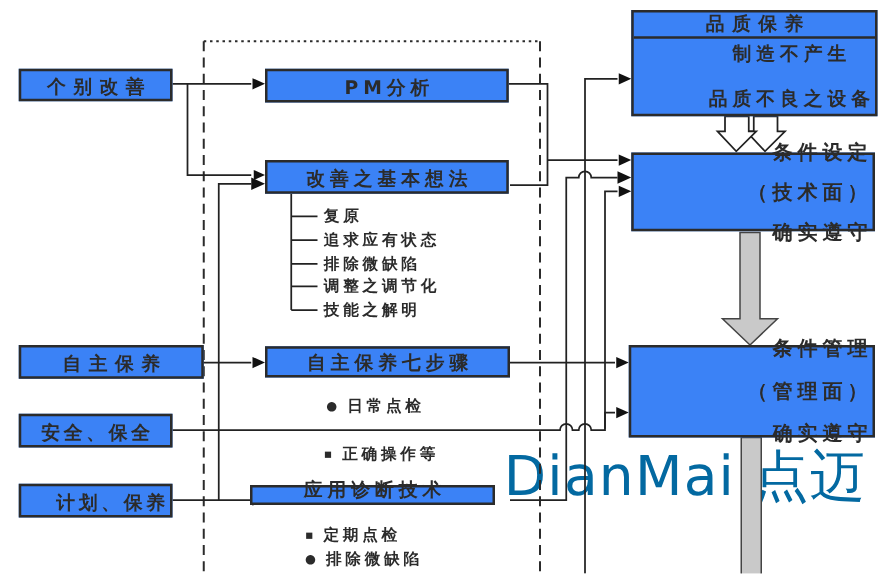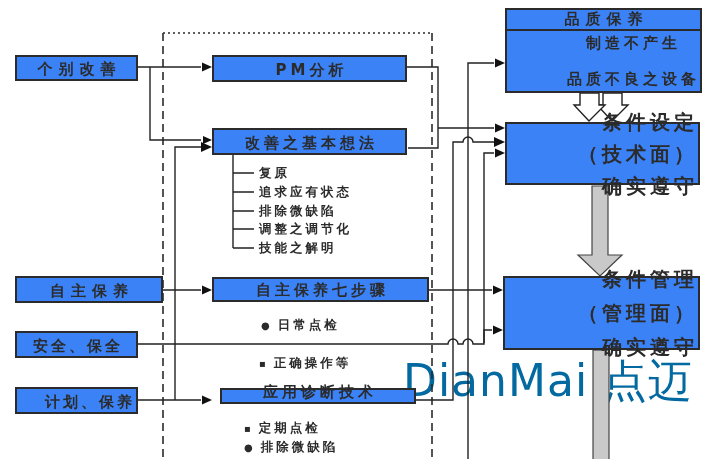--- a/index.html
+++ b/index.html
@@ -1,21 +1,21 @@
 <!DOCTYPE html>
 <html><head>
 <meta charset="utf-8">
 <style>
   html,body{margin:0;padding:0;background:#fff;}
   .stage{position:relative;width:708px;height:459px;background:#ffffff;overflow:hidden;
          font-family:"DejaVu Sans","Liberation Sans",sans-serif;color:#2b2b2b;}
   .wires{position:absolute;left:0;top:0;z-index:2;}
   .box{position:absolute;background:#3b82f6;border:2px solid #2b2b2b;box-sizing:border-box;
        display:flex;align-items:flex-end;justify-content:center;font-weight:bold;z-index:3;}
-  .f15{font-size:15px;} .f14{font-size:20px;}
+  .f15{font-size:15px;} .f14{font-size:16px;}
   .ls6{letter-spacing:6px;text-indent:6px;} .ls4{letter-spacing:4px;text-indent:4px;gap:12px;} .ls3{letter-spacing:3px;text-indent:3px;}
   .vstack{flex-direction:column;justify-content:center;text-align:center;}
   .qbox{flex-direction:column;padding:0;justify-content:flex-start;}
   .qhead{width:100%;height:27px;border-bottom:2px solid #2b2b2b;box-sizing:border-box;
          display:flex;align-items:center;justify-content:center;}
   .qbody{flex:1;display:flex;flex-direction:column;align-items:center;justify-content:center;
          line-height:24px;text-align:center;}
   .mini{position:absolute;z-index:3;font-size:12.5px;font-weight:bold;letter-spacing:3px;white-space:nowrap;}
   .note{display:flex;align-items:center;gap:8px;}
   .note .mk{font-size:10px;letter-spacing:0;}
@@ -90,24 +90,24 @@
   <div class="box f15 ls3" style="left:15px;top:387px;width:123px;height:27px;padding-left:24px;">
     <span>计划、保养</span>
   </div>
 
   <div class="box f15 ls4" style="left:212px;top:55px;width:195px;height:27px;">
     <span>PM分析</span>
   </div>
   <div class="box f15 ls4" style="left:212px;top:128px;width:195px;height:27px;">
     <span>改善之基本想法</span>
   </div>
-  <div class="box f15 ls4" style="left:212px;top:277px;width:217px;height:25px;">
+  <div class="box f15 ls4" style="left:212px;top:277px;width:196px;height:25px;">
     <span>自主保养七步骤</span>
   </div>
-  <div class="box f15 ls4" style="left:220px;top:388px;width:196px;height:16px;">
+  <div class="box f15 ls4" style="left:200px;top:388px;width:196px;height:16px;">
     <span>应用诊断技术</span>
   </div>
 
   <div class="mini" style="left:259px;top:165px;">
     <span>复原</span></div>
   <div class="mini" style="left:259px;top:184px;">
     <span>追求应有状态</span></div>
   <div class="mini" style="left:259px;top:203px;">
     <span>排除微缺陷</span></div>
   <div class="mini" style="left:259px;top:221px;text-align:center;">

